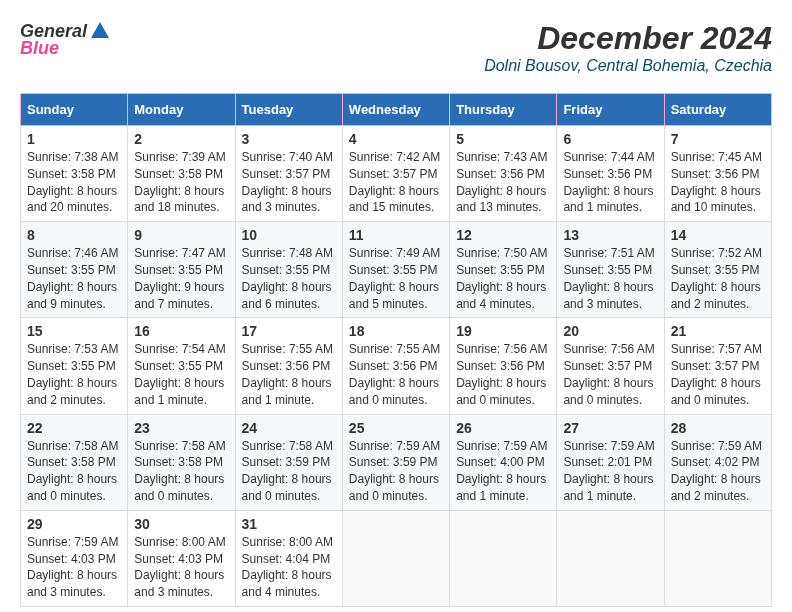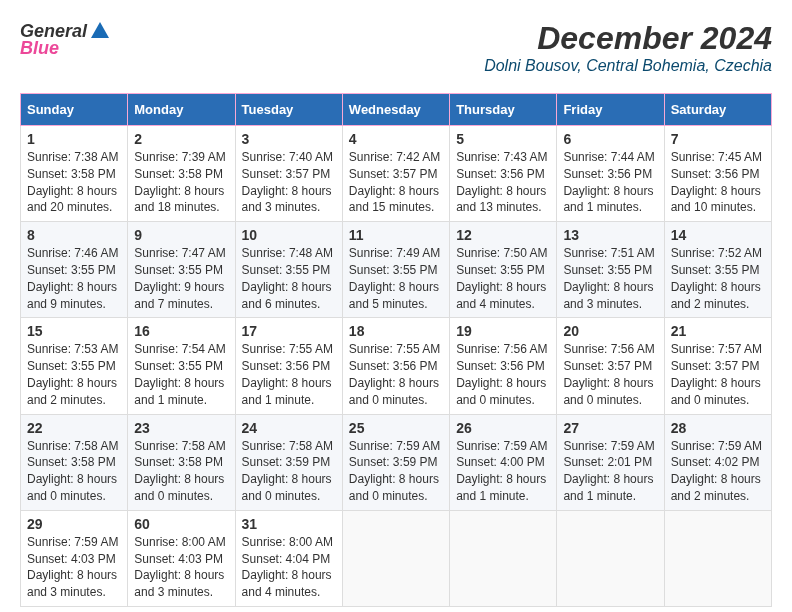--- a/index.html
+++ b/index.html
@@ -345,21 +345,21 @@
       <tr>
         <td>
           <span class="day-num">29</span>
           <div class="day-info">
             <span>Sunrise: 7:59 AM</span><br>
             <span>Sunset: 4:03 PM</span><br>
             <span>Daylight: 8 hours and 3 minutes.</span>
           </div>
         </td>
         <td>
-          <span class="day-num">60</span>
+          <span class="day-num">30</span>
           <div class="day-info">
             <span>Sunrise: 8:00 AM</span><br>
             <span>Sunset: 4:03 PM</span><br>
             <span>Daylight: 8 hours and 3 minutes.</span>
           </div>
         </td>
         <td>
           <span class="day-num">31</span>
           <div class="day-info">
             <span>Sunrise: 8:00 AM</span><br>

